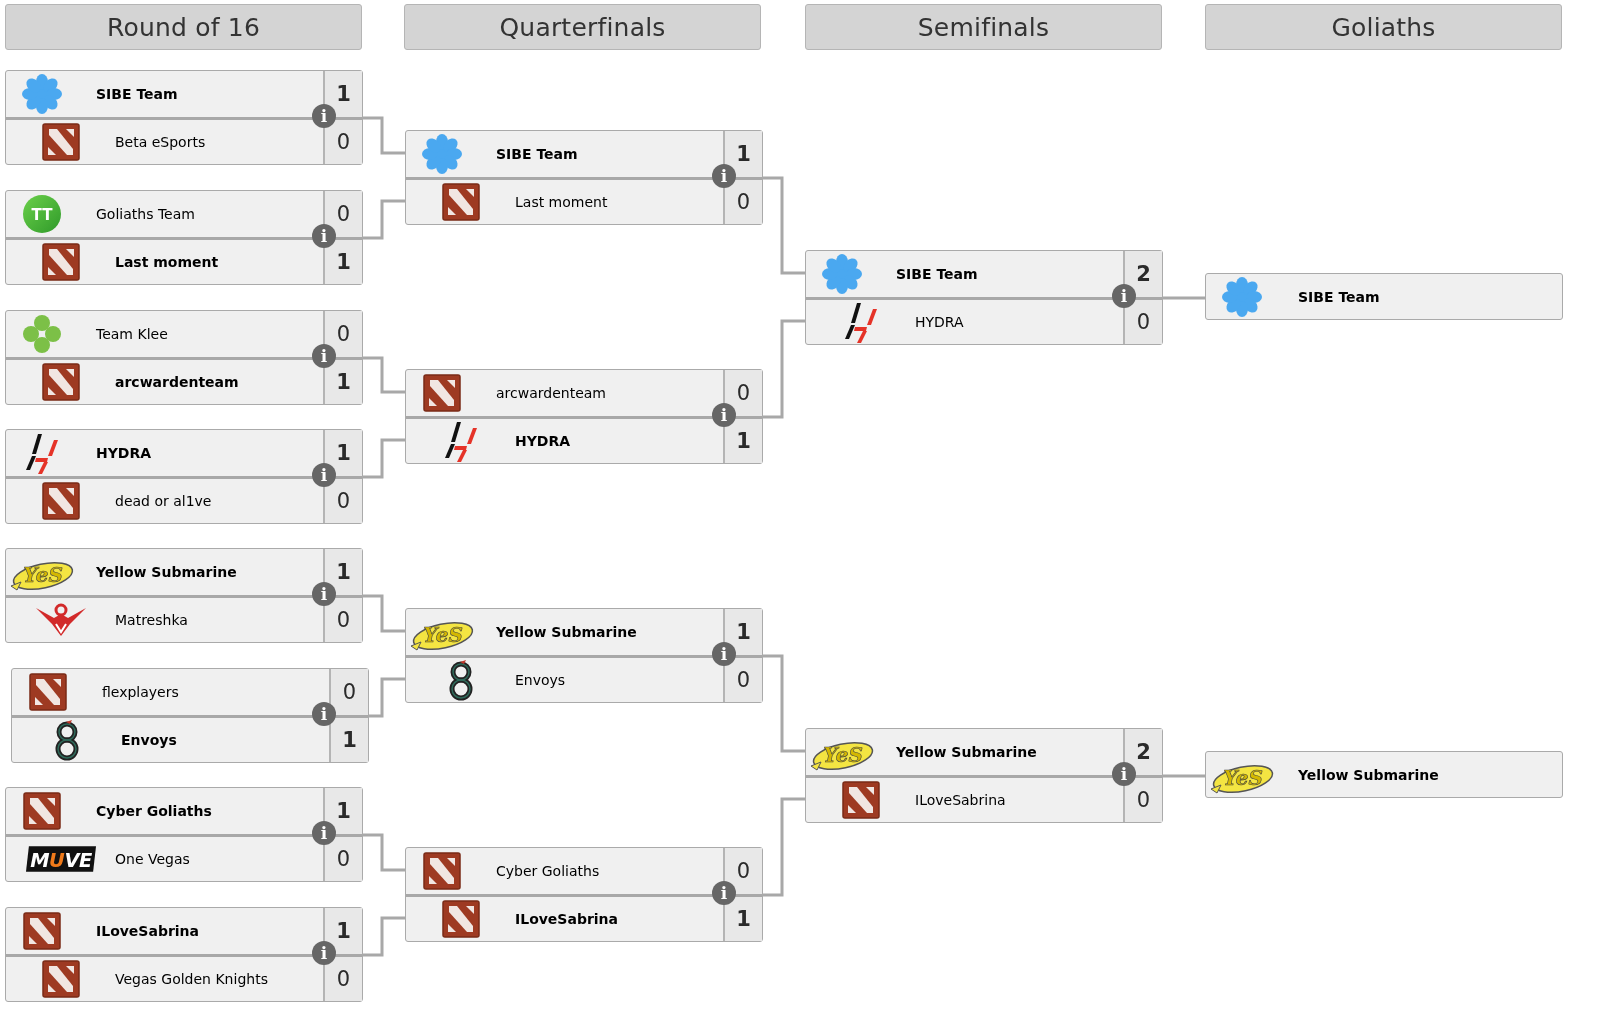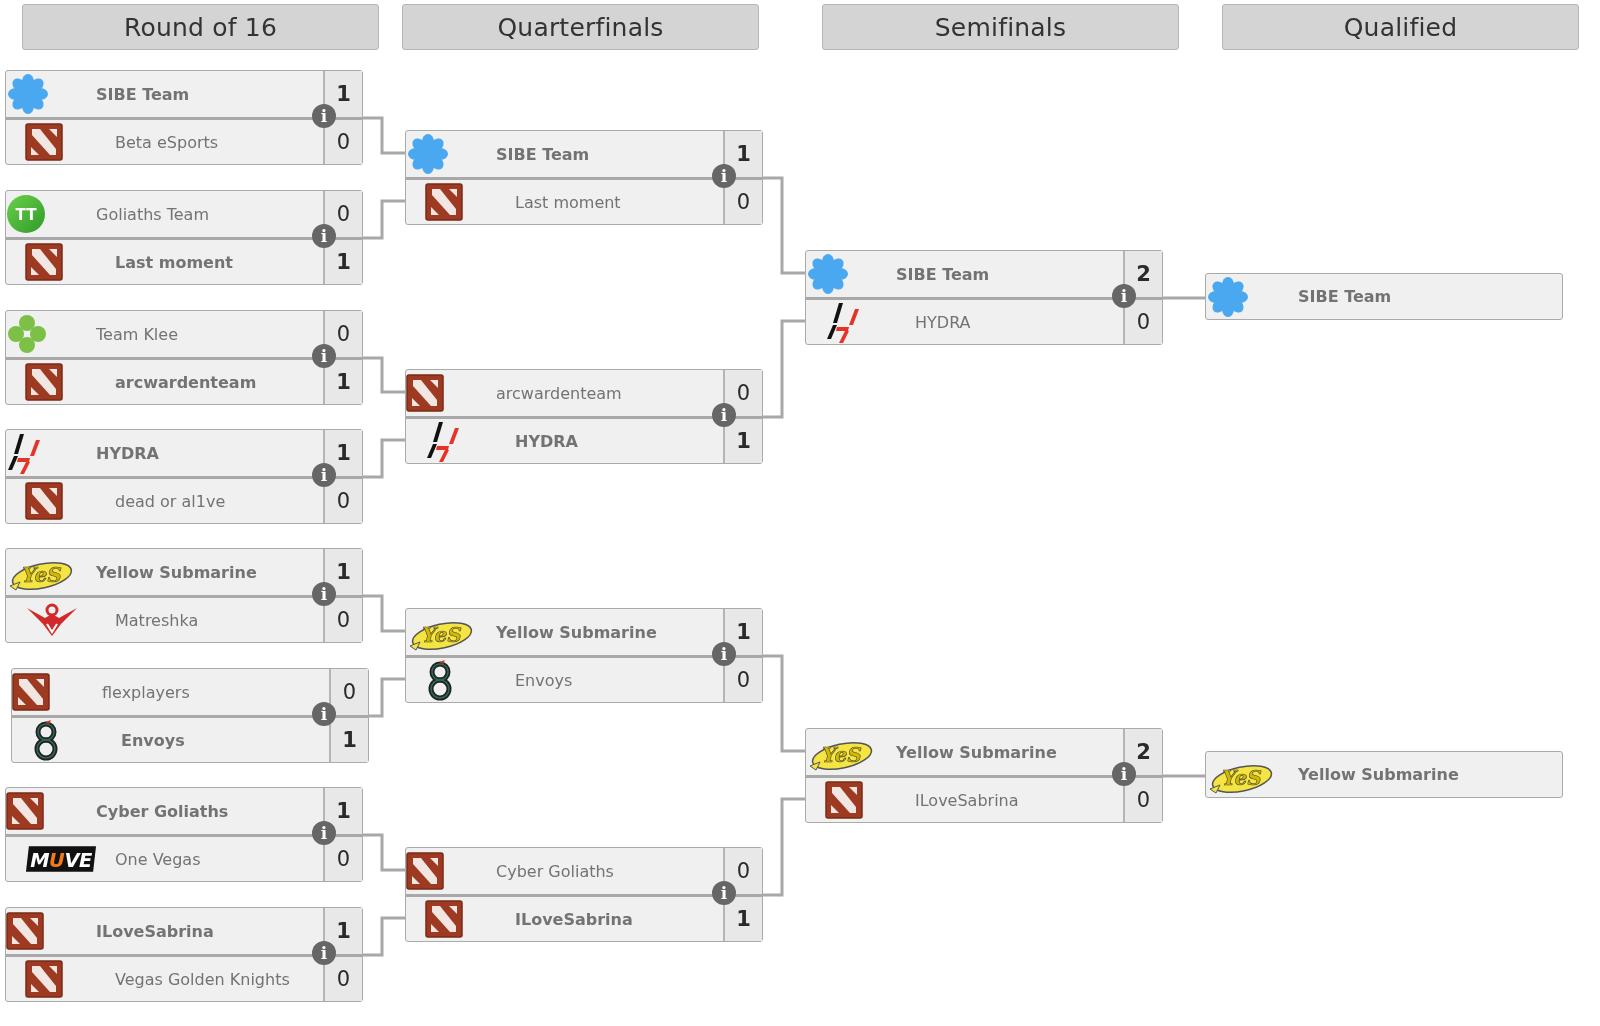--- a/index.html
+++ b/index.html
@@ -1,47 +1,47 @@
 <!DOCTYPE html>
 <html><head>
 <meta charset="utf-8">
 <style>
   html, body { margin:0; padding:0; background:#ffffff; }
   body { width:1600px; height:1026px; position:relative; overflow:hidden;
          font-family:"DejaVu Sans","Liberation Sans",sans-serif; color:#222; }
   .hdr { position:absolute; top:4px; height:46px; width:357px; background:#d4d4d4;
          border:1px solid #b5b5b5; border-radius:3px; box-sizing:border-box;
          display:flex; align-items:center; justify-content:center;
-         font-size:25px; color:#333; letter-spacing:0.2px;margin-left:17px; }
+         font-size:25px; color:#333; letter-spacing:0.2px; }
   .match { position:absolute; width:358px; box-sizing:border-box; border:1px solid #aaa;
            border-radius:3px; background:#f0f0f0; }
   .row { position:relative; height:46px; display:flex; align-items:center; }
   .row + .row { border-top:3px solid #a8a8a8; height:44px;padding-left:19px; }
-  .logo { width:72px; height:46px; display:flex; align-items:center; justify-content:flex-start; flex:none; }
-  .name { flex:1; font-size:16px; white-space:nowrap; overflow:visible; padding-left:18px; color:#737373; }
+  .logo { width:72px; height:46px; display:flex; align-items:center; justify-content:center; flex:none; }
+  .name { flex:1; font-size:14px; white-space:nowrap; overflow:visible; padding-left:18px; color:#000000; }
   .name.win { font-weight:bold; }
   .score { width:39px; height:100%; flex:none; border-left:2px solid #b4b4b4; background:#e8e8e8;
            display:flex; align-items:center; justify-content:center; font-size:21px; color:#2a2a2a; box-sizing:border-box; }
   .score.win { font-weight:bold; }
   .info { position:absolute; width:24px; height:24px; border-radius:50%; background:#666;
           color:#fff; font-family:"DejaVu Serif",serif; font-weight:bold; font-size:17px;
           display:flex; align-items:center; justify-content:center; z-index:3; cursor:pointer; }
   .qual { position:absolute; width:358px; height:47px; box-sizing:border-box; border:1px solid #aaa;
           border-radius:3px; background:#f0f0f0; display:flex; align-items:center; }
   .qual .name { padding-left:20px; }
   svg.lines { position:absolute; left:0; top:0; width:1600px; height:1026px; z-index:1; pointer-events:none; }
   .match, .qual { z-index:2; }
 </style>
 </head>
 <body>
 
 <div class="hdr" style="left:5px">Round of 16</div>
-<div class="hdr" style="left:385px">Quarterfinals</div>
+<div class="hdr" style="left:404px">Quarterfinals</div>
 <div class="hdr" style="left:805px">Semifinals</div>
-<div class="hdr" style="left:1205px">Qualified</div>
+<div class="hdr" style="left:1205px">Goliaths</div>
 
 <svg class="lines" id="lines">
     <path d="M363,118 H382 V153 H405" fill="none" stroke="#a8a8a8" stroke-width="3"></path>
     <path d="M363,238 H382 V201 H405" fill="none" stroke="#a8a8a8" stroke-width="3"></path>
     <path d="M363,358 H382 V392 H405" fill="none" stroke="#a8a8a8" stroke-width="3"></path>
     <path d="M363,477 H382 V440 H405" fill="none" stroke="#a8a8a8" stroke-width="3"></path>
     <path d="M363,596 H382 V631 H405" fill="none" stroke="#a8a8a8" stroke-width="3"></path>
     <path d="M363,716 H382 V679 H405" fill="none" stroke="#a8a8a8" stroke-width="3"></path>
     <path d="M363,835 H382 V870 H405" fill="none" stroke="#a8a8a8" stroke-width="3"></path>
     <path d="M363,955 H382 V918 H405" fill="none" stroke="#a8a8a8" stroke-width="3"></path>

